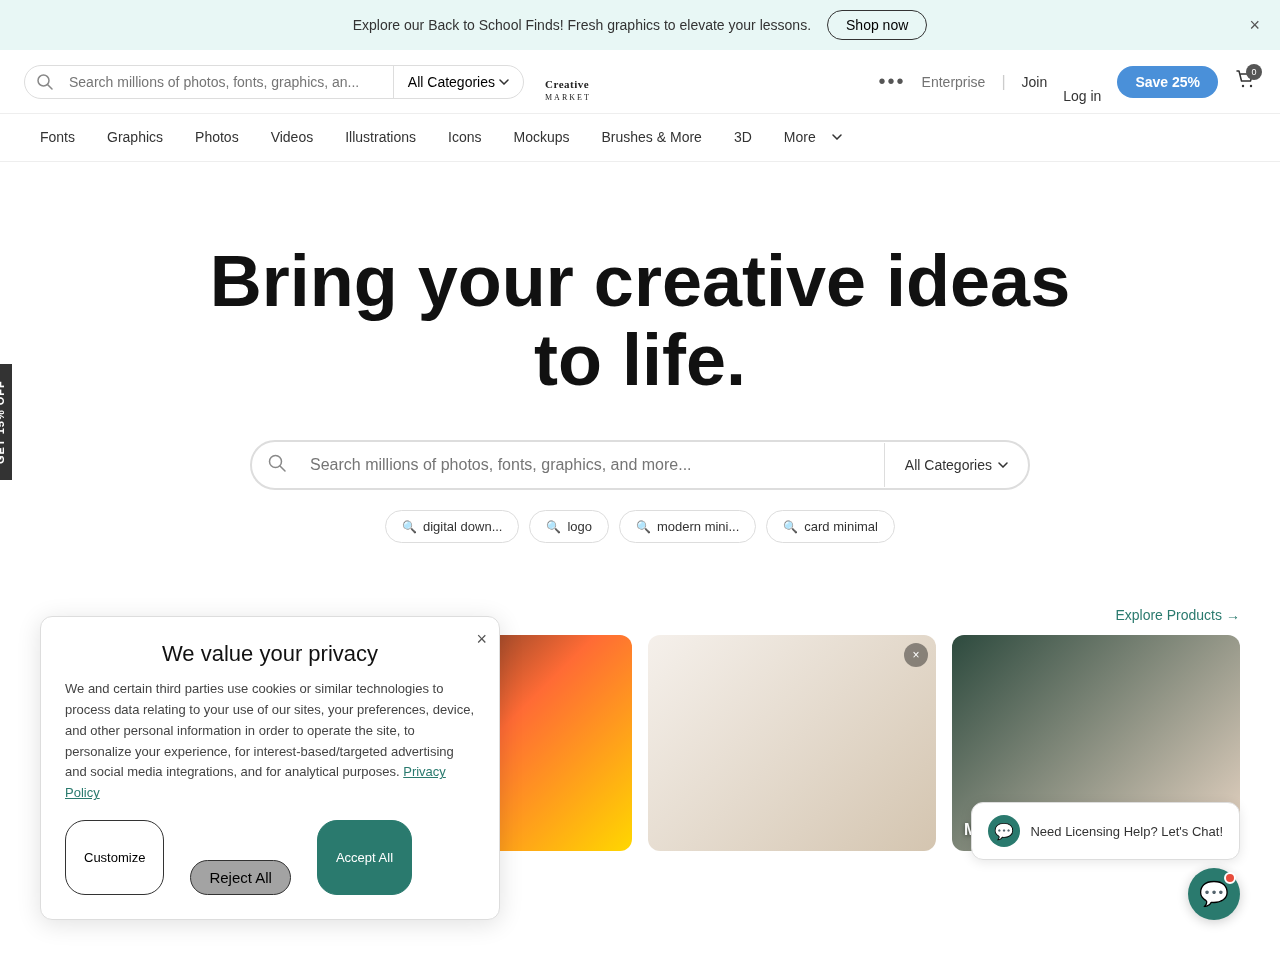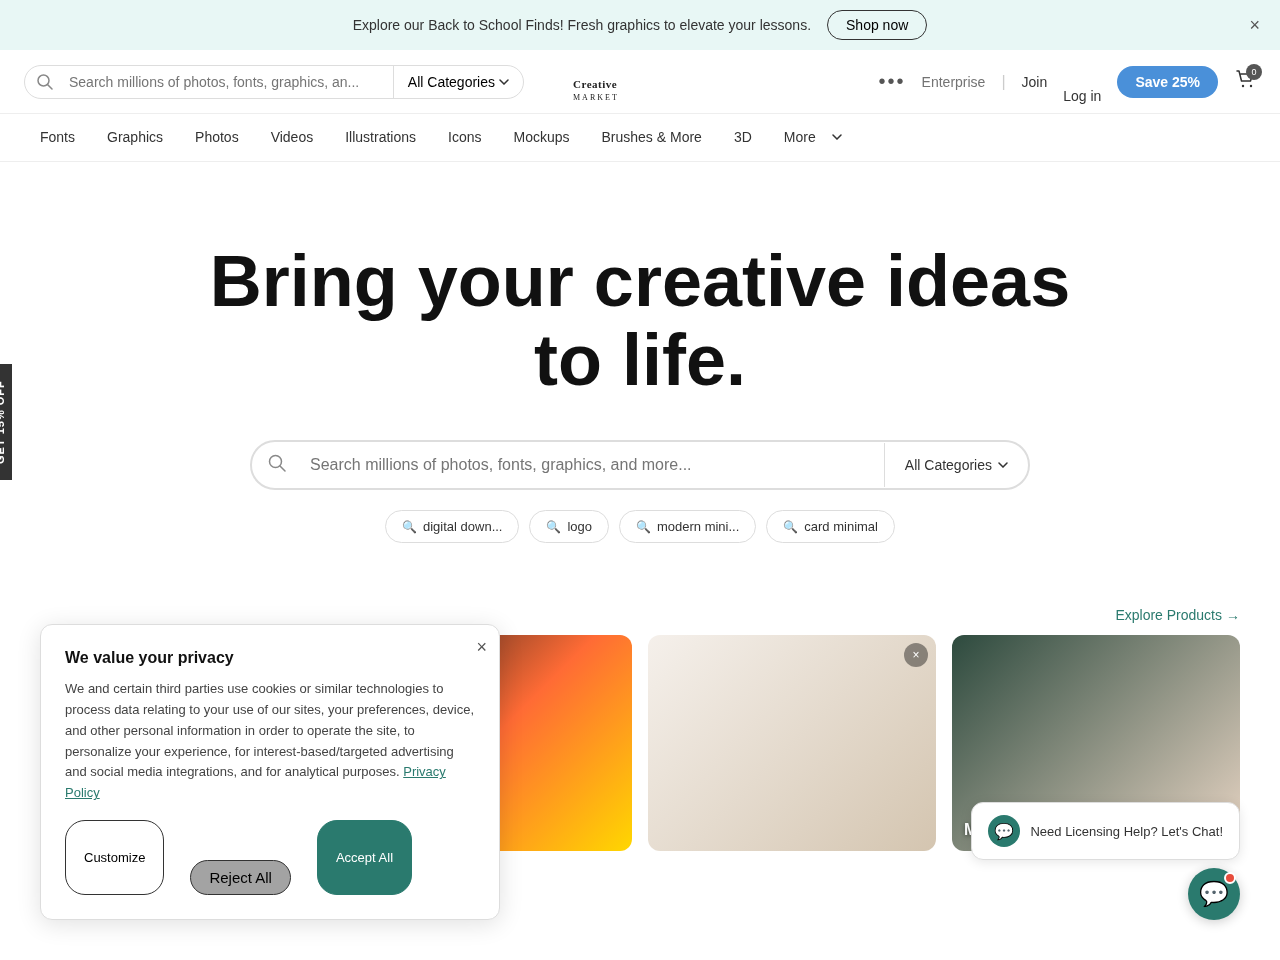--- a/index.html
+++ b/index.html
@@ -38,21 +38,21 @@
       color: #555;
     }
 
     
     .header {
       display: flex;
       align-items: center;
       padding: 0 24px;
       height: 64px;
       border-bottom: 1px solid #eee;
-      gap: 28px;
+      gap: 0;
     }
     .search-bar {
       display: flex;
       align-items: center;
       border: 1.5px solid #ddd;
       border-radius: 24px;
       overflow: hidden;
       flex: 1;
       max-width: 500px;
     }
@@ -320,24 +320,25 @@
       position: absolute;
       top: 12px;
       right: 12px;
       background: none;
       border: none;
       font-size: 18px;
       cursor: pointer;
       color: #555;
     }
     .privacy-title {
-      font-size: 16px;
-      font-weight: 700;
+      font-size: 22px;
+      font-weight: 400;
       color: #111;
       margin-bottom: 12px;
+      text-align: center;
     }
     .privacy-text {
       font-size: 13px;
       color: #444;
       line-height: 1.6;
       margin-bottom: 16px;
     }
     .privacy-link { color: #2a7a6e; text-decoration: underline; cursor: pointer; }
     .privacy-btns {
       display: flex;

